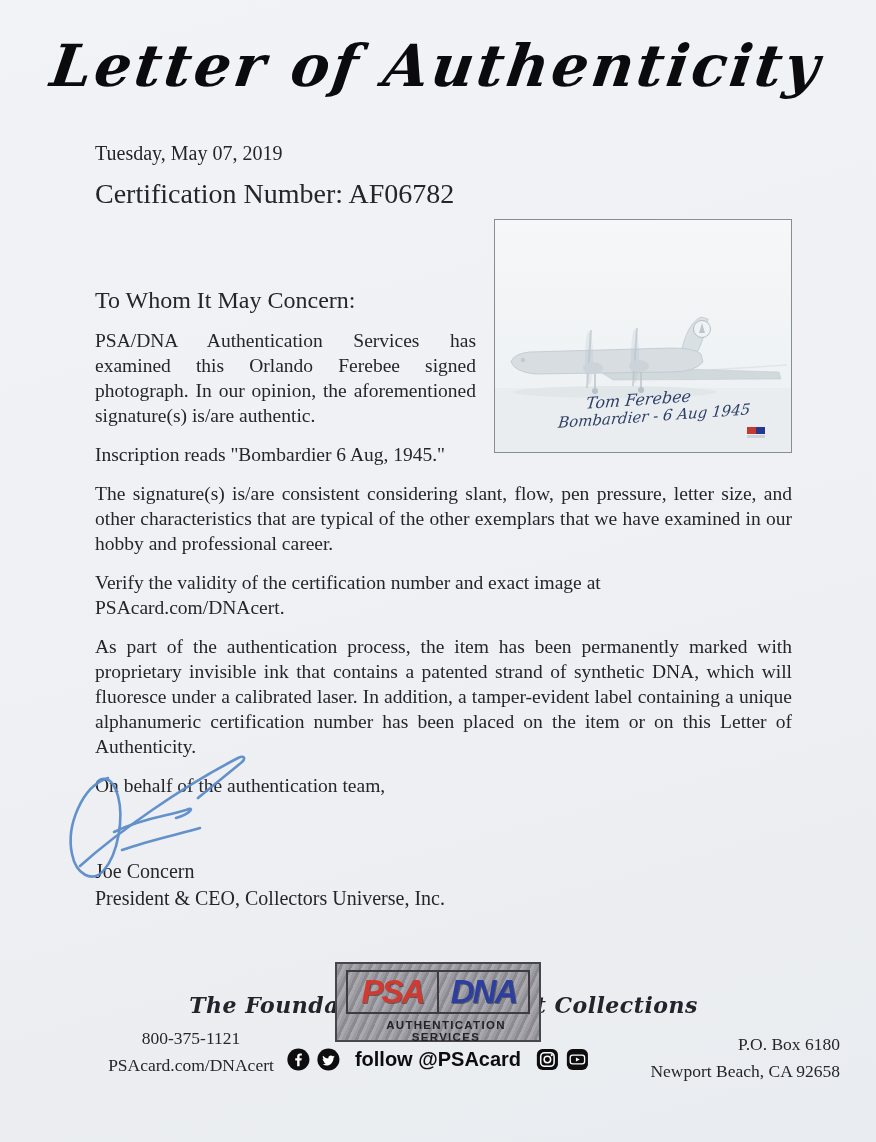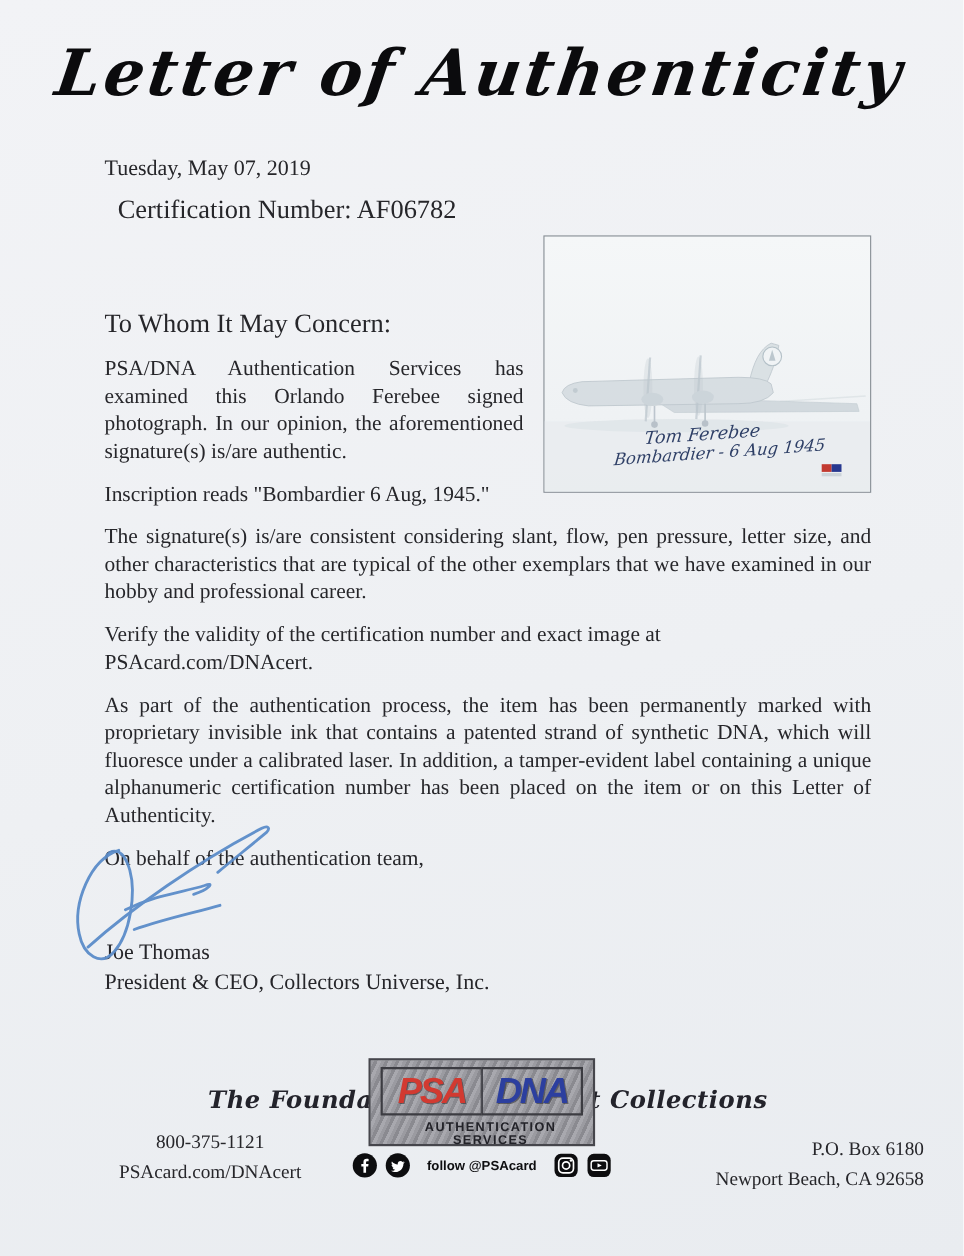--- a/index.html
+++ b/index.html
@@ -9,21 +9,21 @@
     font-family:"Liberation Serif", serif; color:#26262a;
   }
   .title {
     margin:0; padding-top:22px; text-align:center;
     font-family:"DejaVu Serif", serif; font-style:italic; font-weight:bold;
     font-size:58px; line-height:1.55; letter-spacing:3px; color:#0b0b0d;
     transform:skewX(-8deg);
   }
   .content { padding:0 84px 0 95px; }
   .meta-date { margin:30px 0 12px 0; font-size:20px; }
-  .meta-cert { margin:13px 0 0 12px; font-size:24px; }
+  .meta-cert { margin:13px 0 0 0; font-size:28px; }
   .photo {
     float:right; width:296px; height:232px; margin:9px 0 14px 18px;
     border:1px solid #868d94; position:relative;
     background:linear-gradient(180deg,#f5f7f8 0%,#eff2f4 70%,#ecf0f2 100%);
   }
   .photo svg.plane { position:absolute; inset:0; }
   .photo-sig {
     position:absolute; left:64px; top:170px; transform:rotate(-4deg) skewX(-10deg);
     color:#2e3f66; font-style:italic; font-family:"DejaVu Serif", serif;
     line-height:1.1; white-space:nowrap;
@@ -70,21 +70,21 @@
     margin-top:5px; text-align:center;
     font-family:"Liberation Sans", sans-serif; font-weight:bold;
     font-size:11.5px; letter-spacing:1.3px; color:#222228;padding-left:16px;
   }
   .f-social {
     position:absolute; left:50%; top:93px; transform:translateX(-50%);
     display:flex; align-items:center; gap:7px;
   }
   .f-social .follow {
     font-family:"Liberation Sans", sans-serif; font-weight:bold;
-    font-size:12px; color:#0d0d0f; margin:0 8px; white-space:nowrap;
+    font-size:20px; color:#0d0d0f; margin:0 8px; white-space:nowrap;
   }
   .icon { display:block; }
 </style>
 </head>
 <body>
 
 <div class="page">
 
   <h1 class="title">Letter of Authenticity</h1>
 
@@ -140,21 +140,21 @@
 
     <div class="sig-block">
       <svg class="sig-scribble" width="210" height="140" viewBox="0 0 210 140">
         <g fill="none" stroke="#5b8cc9" stroke-width="2.6" stroke-linecap="round" opacity="0.95">
           <path d="M 50 30 C 24 38 8 78 14 106 C 18 126 34 136 46 122 C 60 106 66 70 60 48 C 57 38 53 32 48 31 C 44 30 40 32 38 37"></path>
           <path d="M 22 118 C 60 84 122 40 180 10 C 186 7 188 10 184 14 C 172 24 152 40 140 50"></path>
           <path d="M 56 84 C 84 70 110 68 128 62 C 138 58 132 66 118 70"></path>
           <path d="M 64 102 C 92 92 122 86 142 80"></path>
         </g>
       </svg>
-      <p class="signer-name">Joe Thomas</p>
+      <p class="signer-name">Joe Concern</p>
       <p class="signer-title">President &amp; CEO, Collectors Universe, Inc.</p>
     </div>
 
     <p class="tagline">The Foundation of All Great Collections</p>
   </div>
 
   <div class="footer">
 
     <div class="f-left">
       <div>800-375-1121</div>

